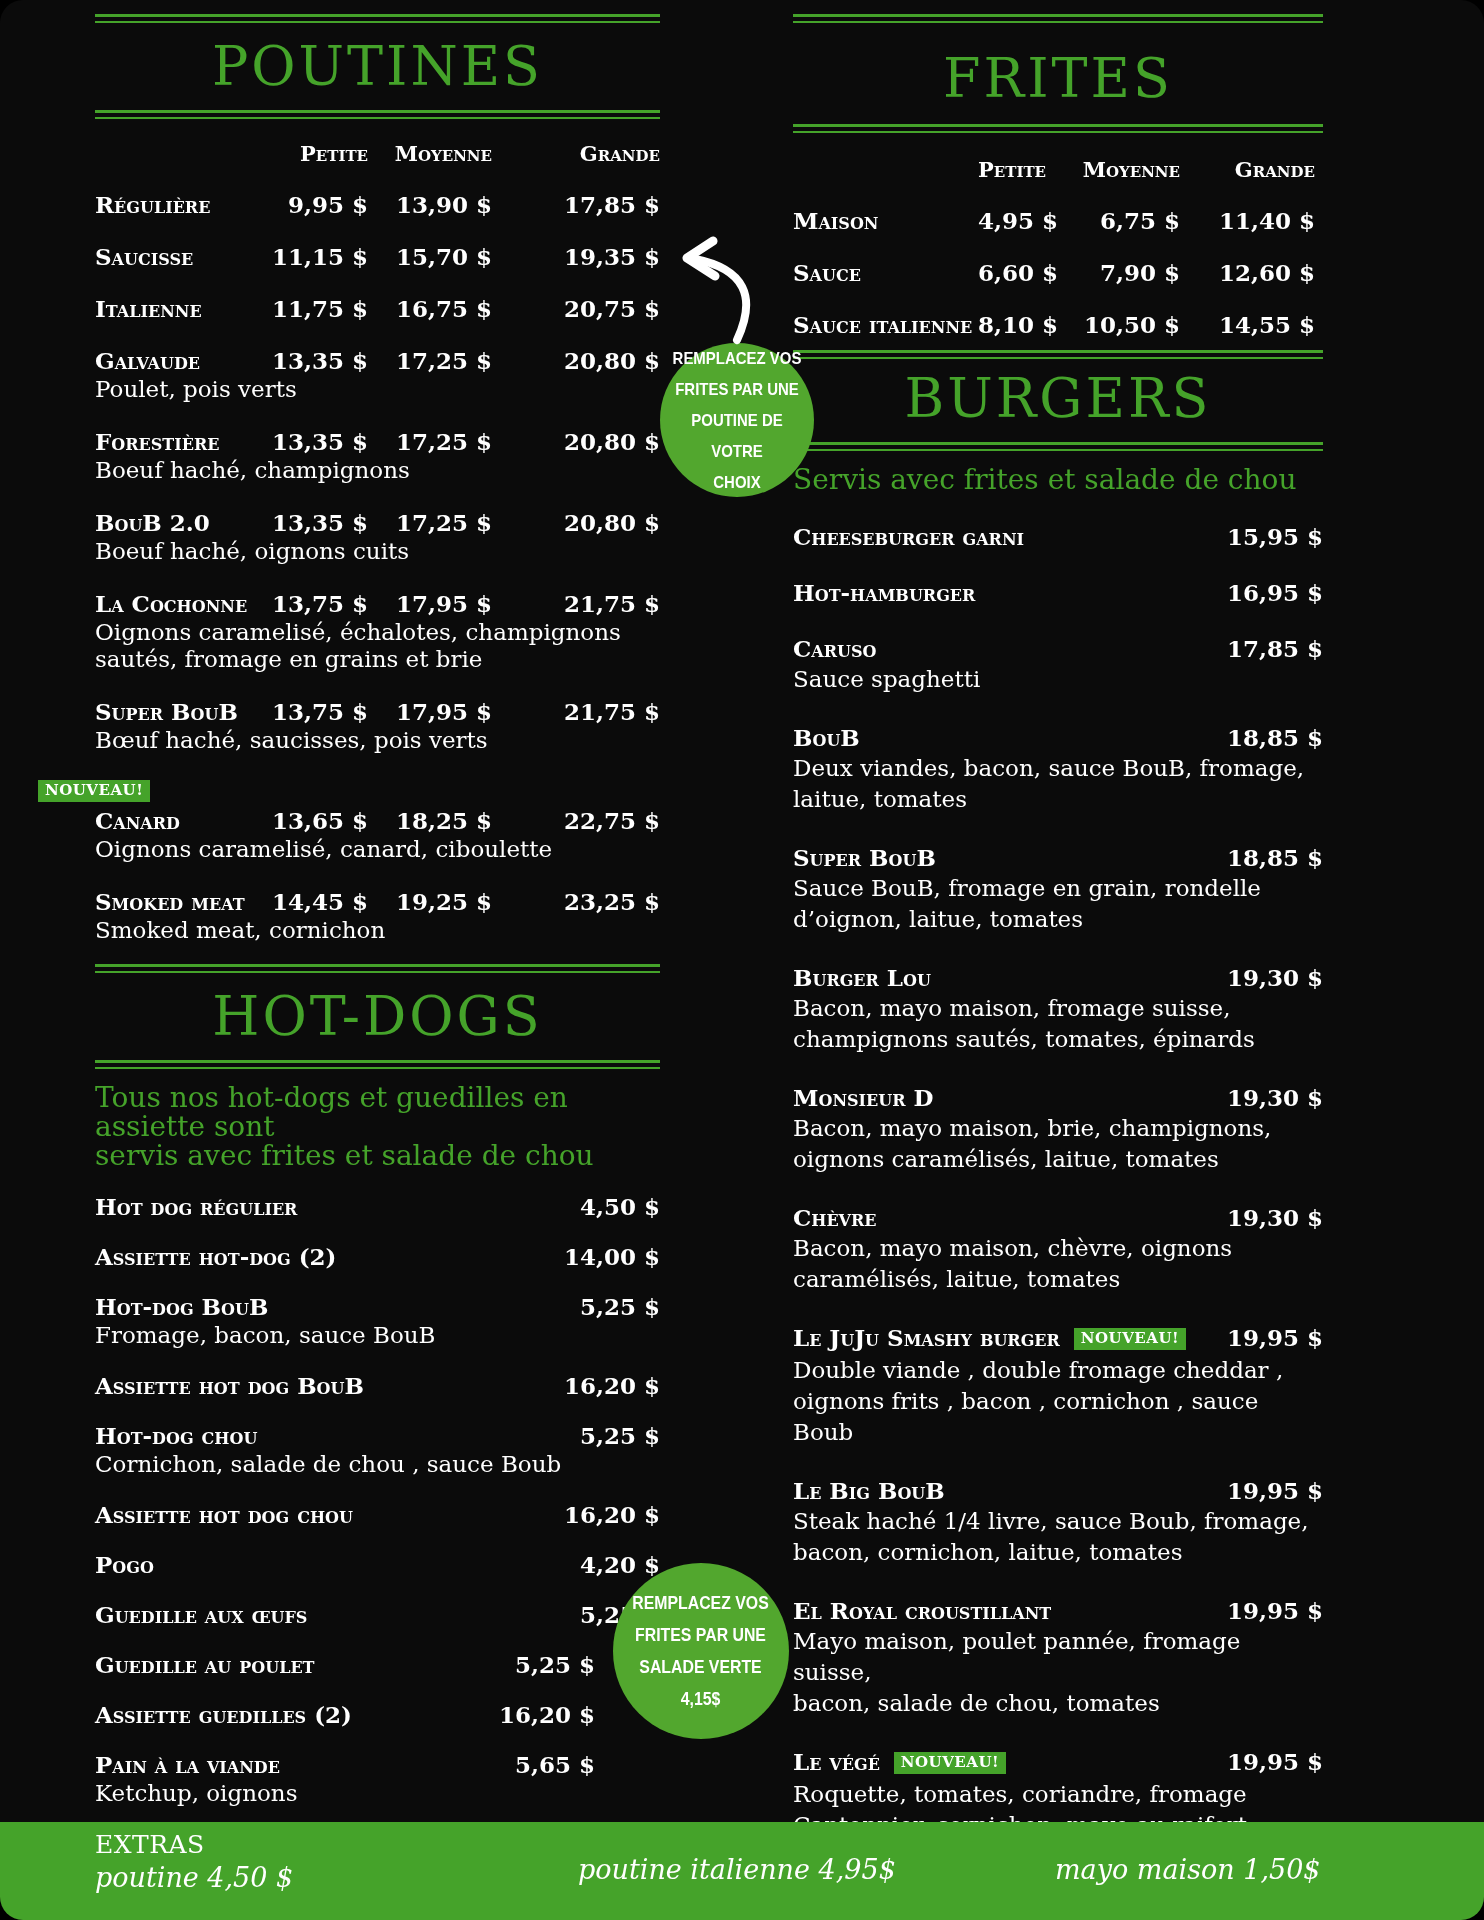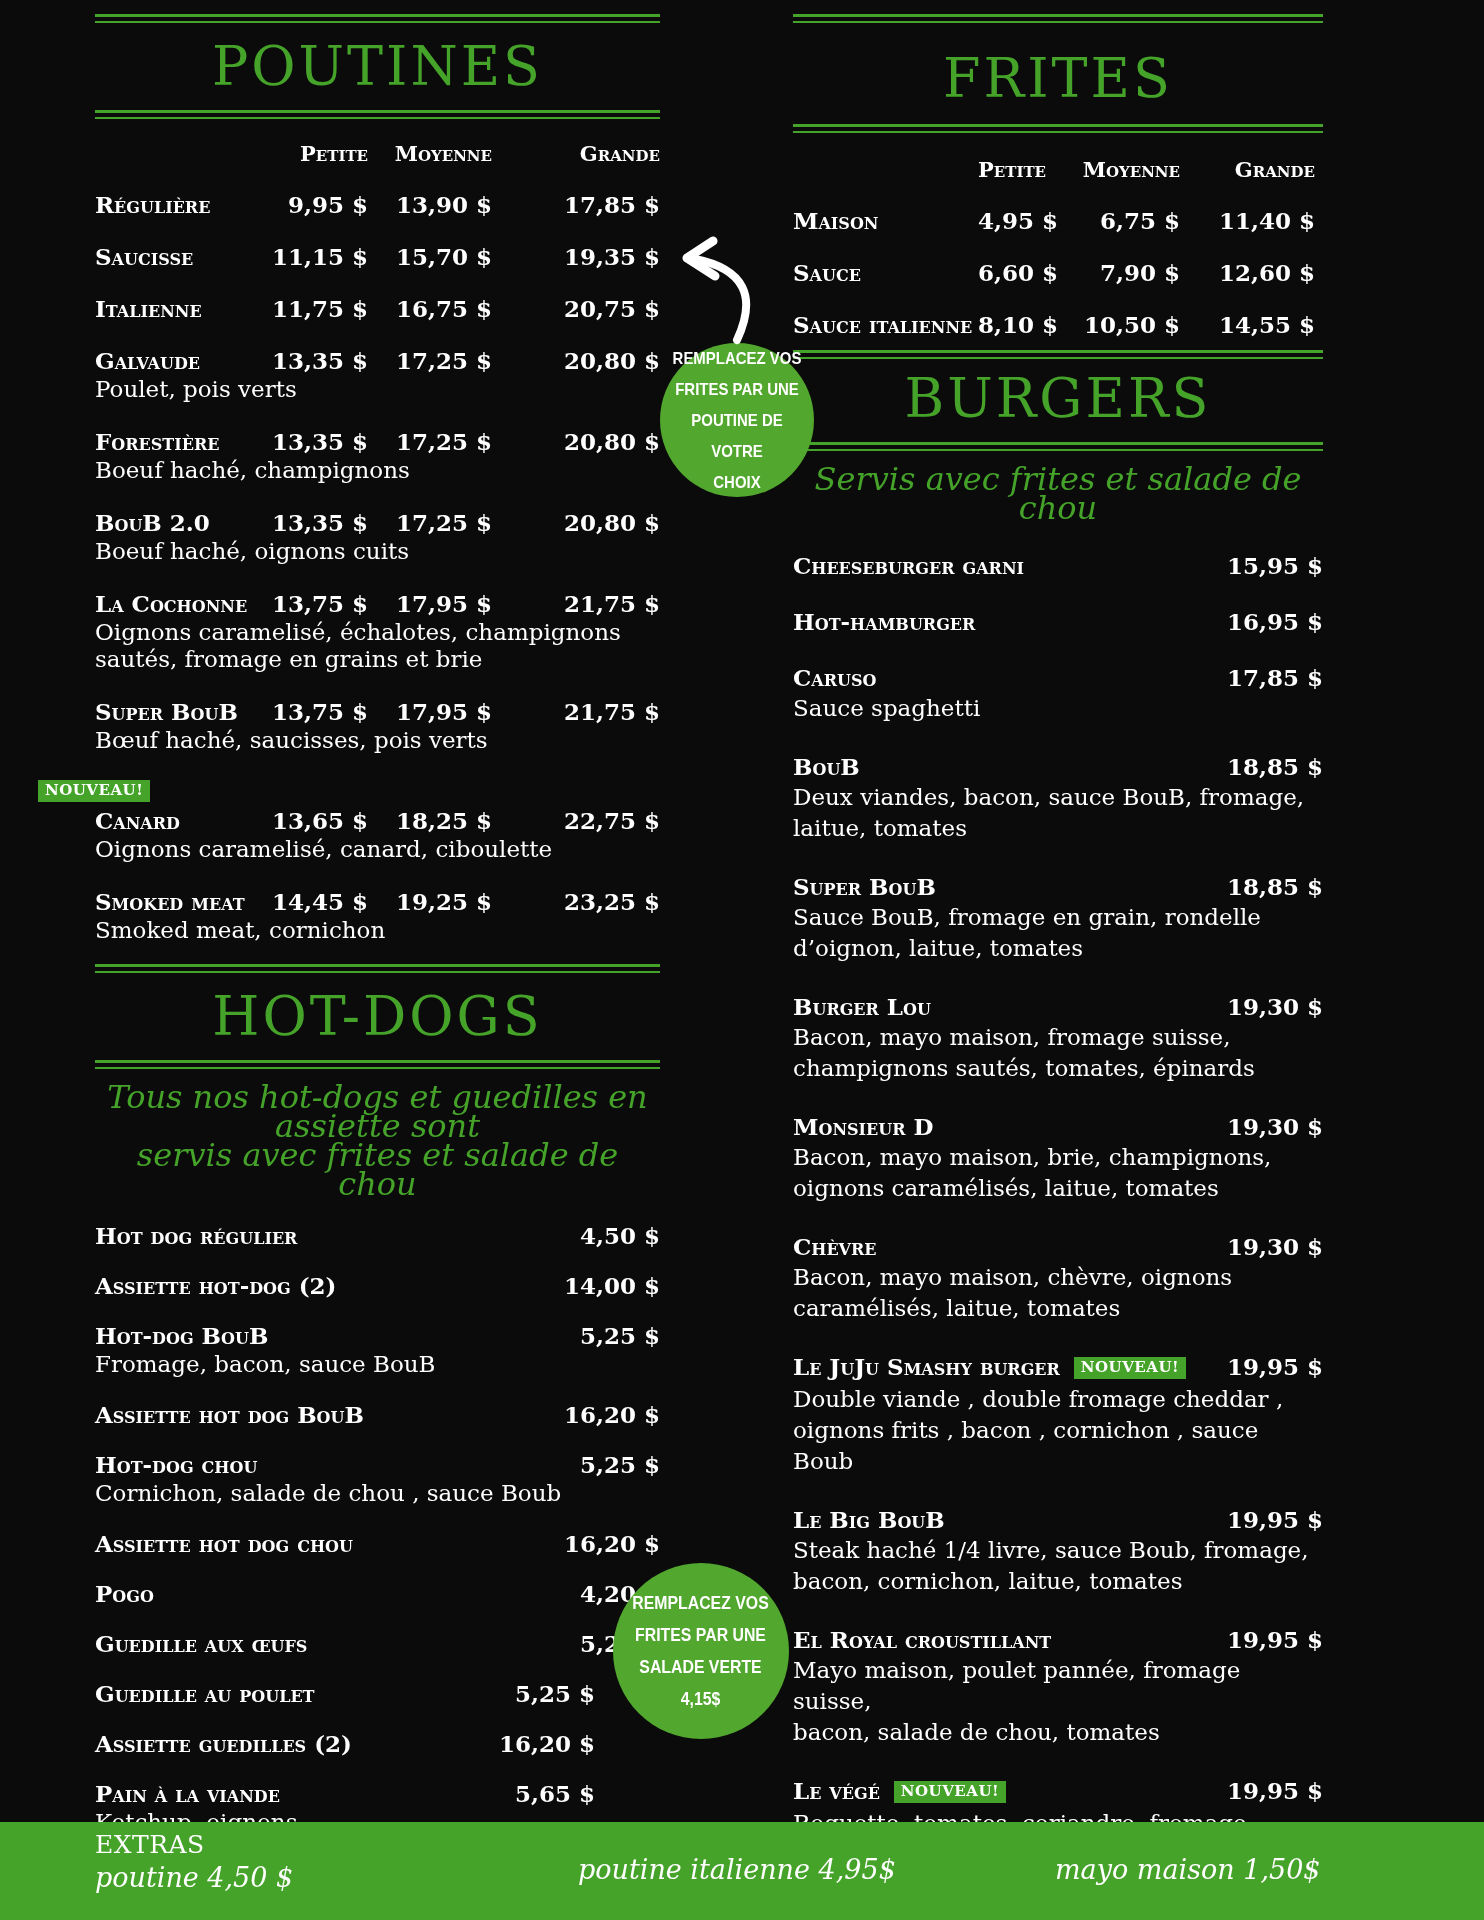--- a/index.html
+++ b/index.html
@@ -5,20 +5,21 @@
   :root{
     --green:#45a32a;
     --circle-green:#52a72e;
     --bg:#0b0b0b;
   }
   html,body{margin:0;padding:0;background:#000;}
   .canvas{
     position:relative;width:1484px;height:1920px;overflow:hidden;
     background:var(--bg);color:#fff;
     font-family:"DejaVu Serif",serif;
+    border-radius:23px;
   }
   .menu-col{position:absolute;top:14px;}
   .left-col{left:95px;width:565px;}
   .right-col{left:793px;width:530px;}
 
   .rule{height:4px;border-top:3px solid var(--green);border-bottom:2px solid var(--green);}
   .section-title{
     font-size:54px;line-height:63px;font-weight:400;color:var(--green);
     text-align:center;letter-spacing:3px;margin:12px 0;
   }
@@ -41,22 +42,22 @@
   }
   .pre-badge{margin:2px 0 6px -57px;}
   .badge{
     display:inline-block;background:var(--green);color:#fff;
     font-family:"DejaVu Serif",serif;font-size:15px;line-height:15px;
     font-weight:bold;padding:3px 7px 4px 7px;letter-spacing:.5px;
   }
   .inline-badge{margin-left:14px;position:relative;top:-3px;}
 
   .note{
-    color:var(--green);font-style:italic;font-size:32px;line-height:29px;
-    white-space:pre-line;margin-top:14px;text-align:center;
+    color:var(--green);font-size:28px;line-height:29px;
+    white-space:pre-line;margin-top:14px;
   }
   .burgers-note{margin-top:14px;margin-bottom:0;}
 
   .li-item{margin-top:24px;}
   .bg-item{margin-top:30px;}
   .li-row{display:flex;align-items:baseline;}
   .li-row .price{margin-left:auto;text-align:right;}
   .price.shifted{margin-right:65px;}
   .bg-item .desc{line-height:31px;}
   .hd-rule{margin-top:20px;}

